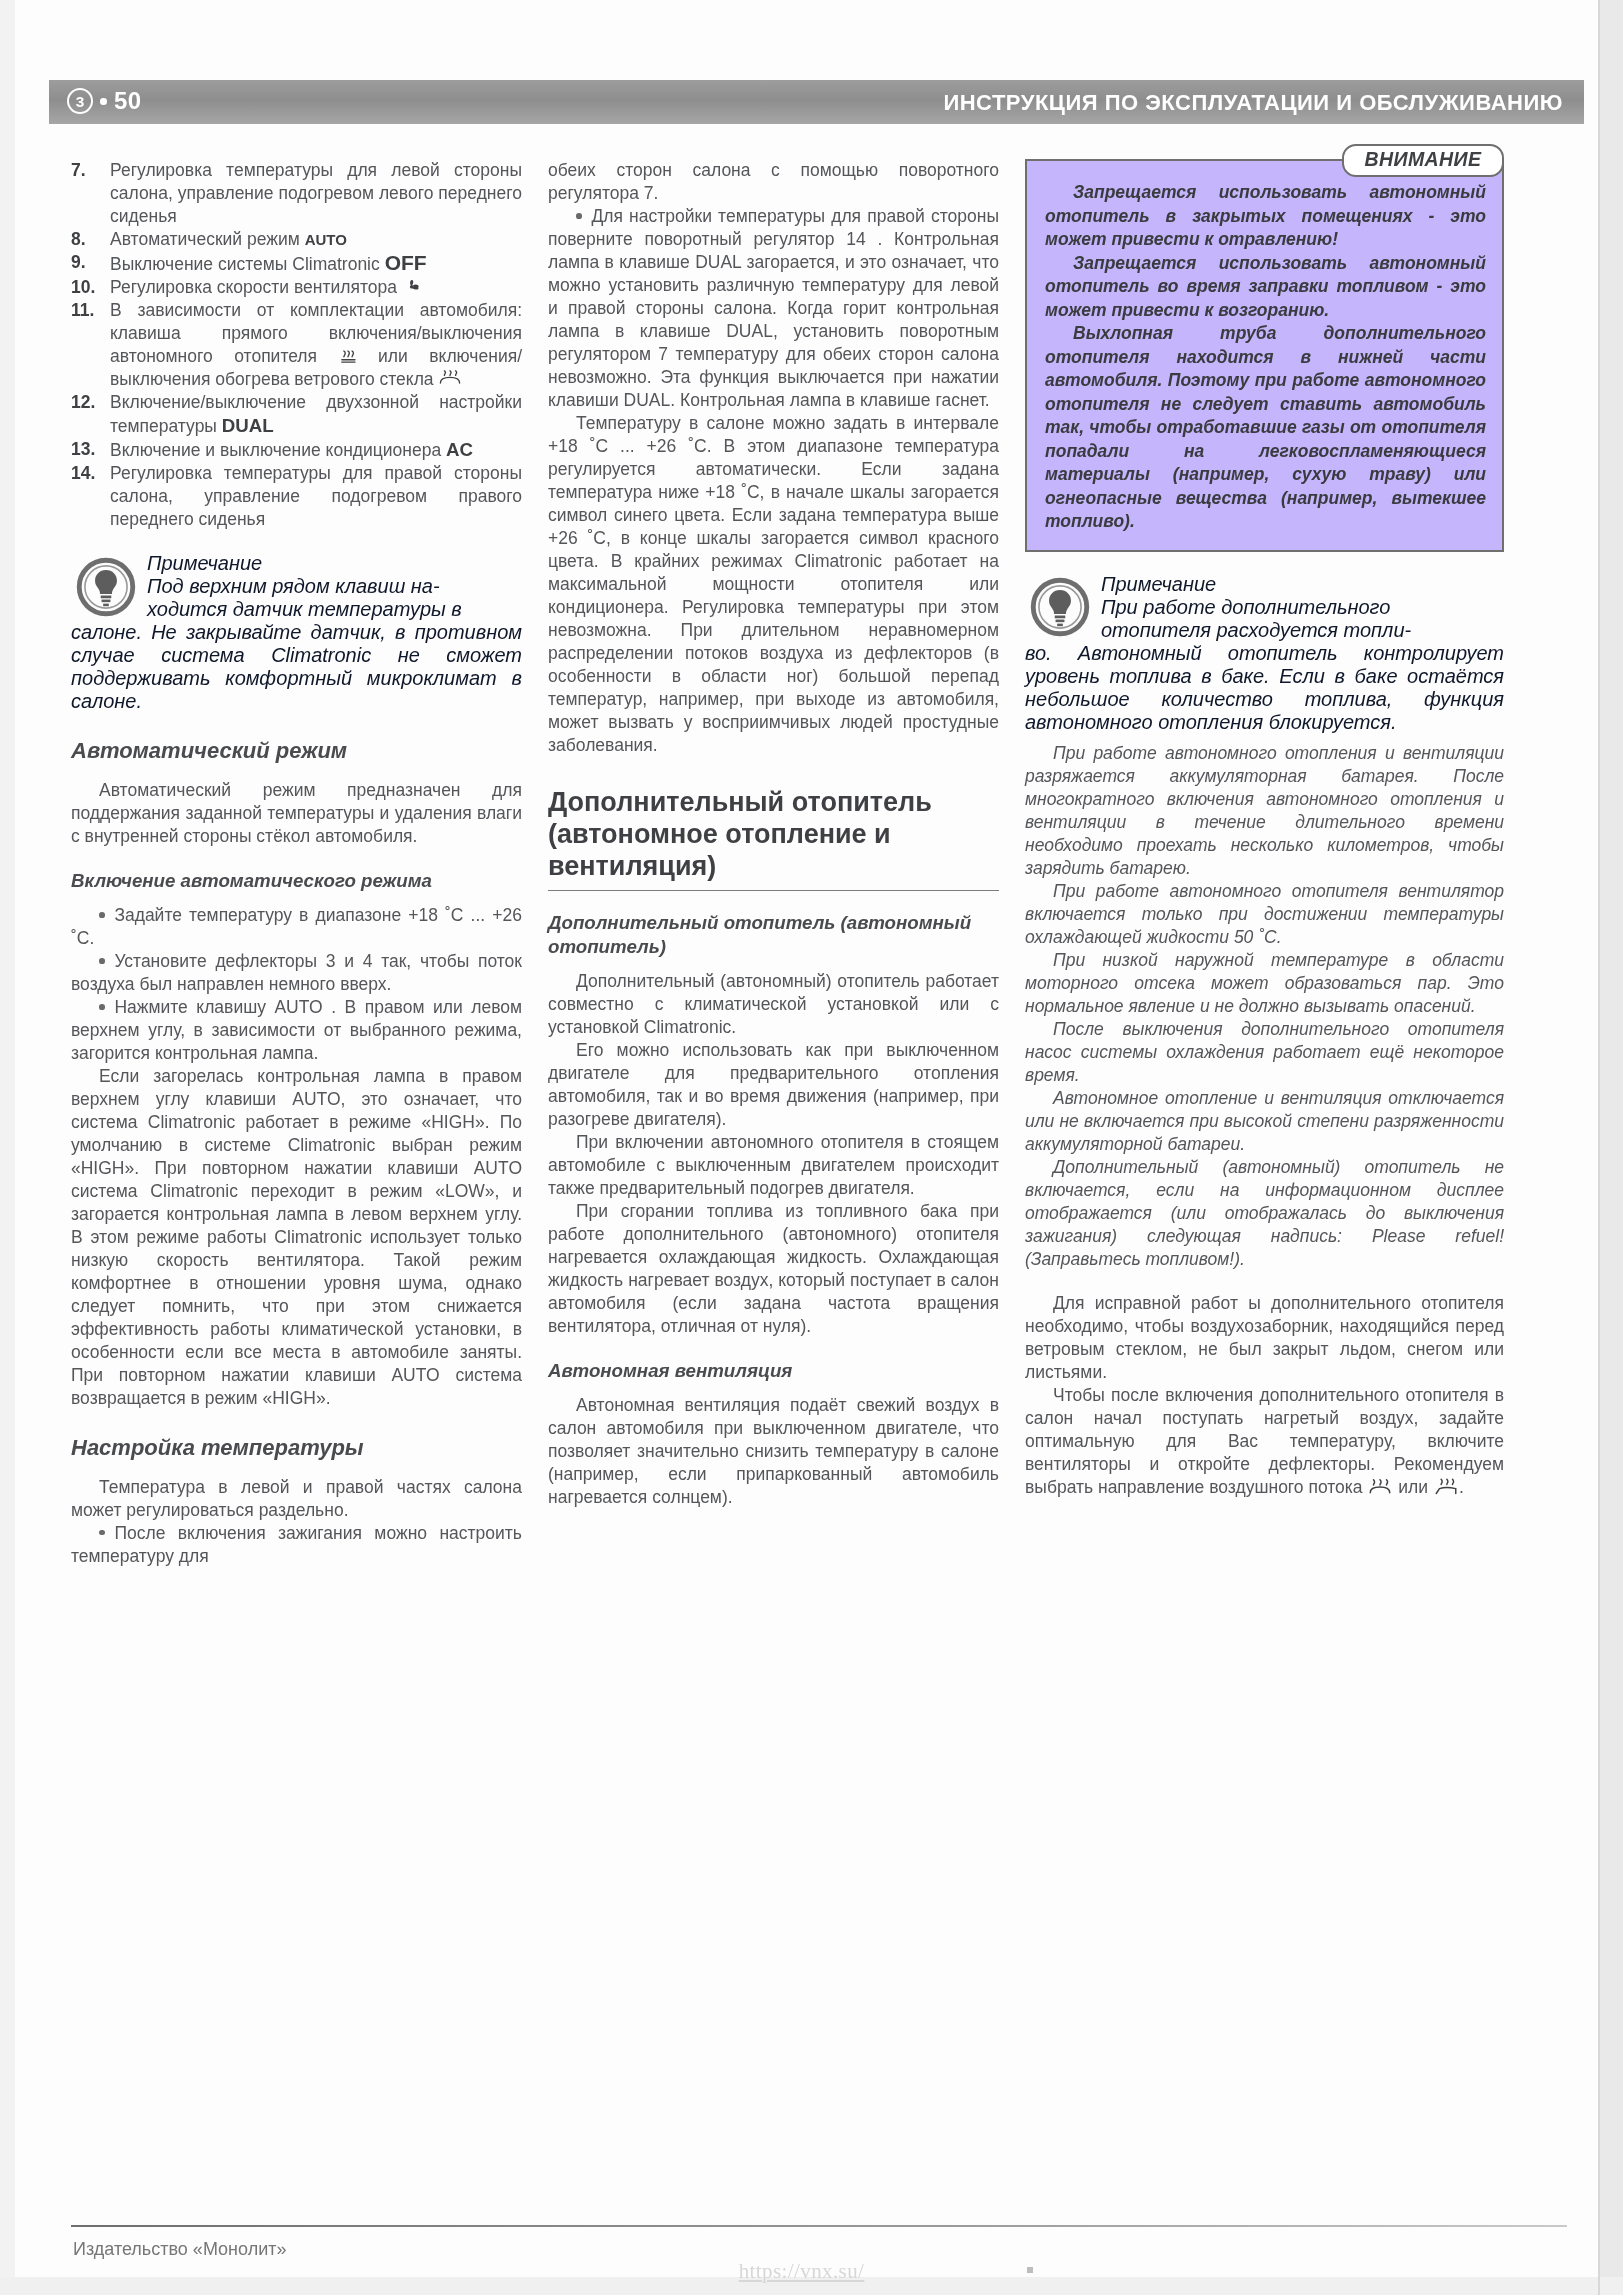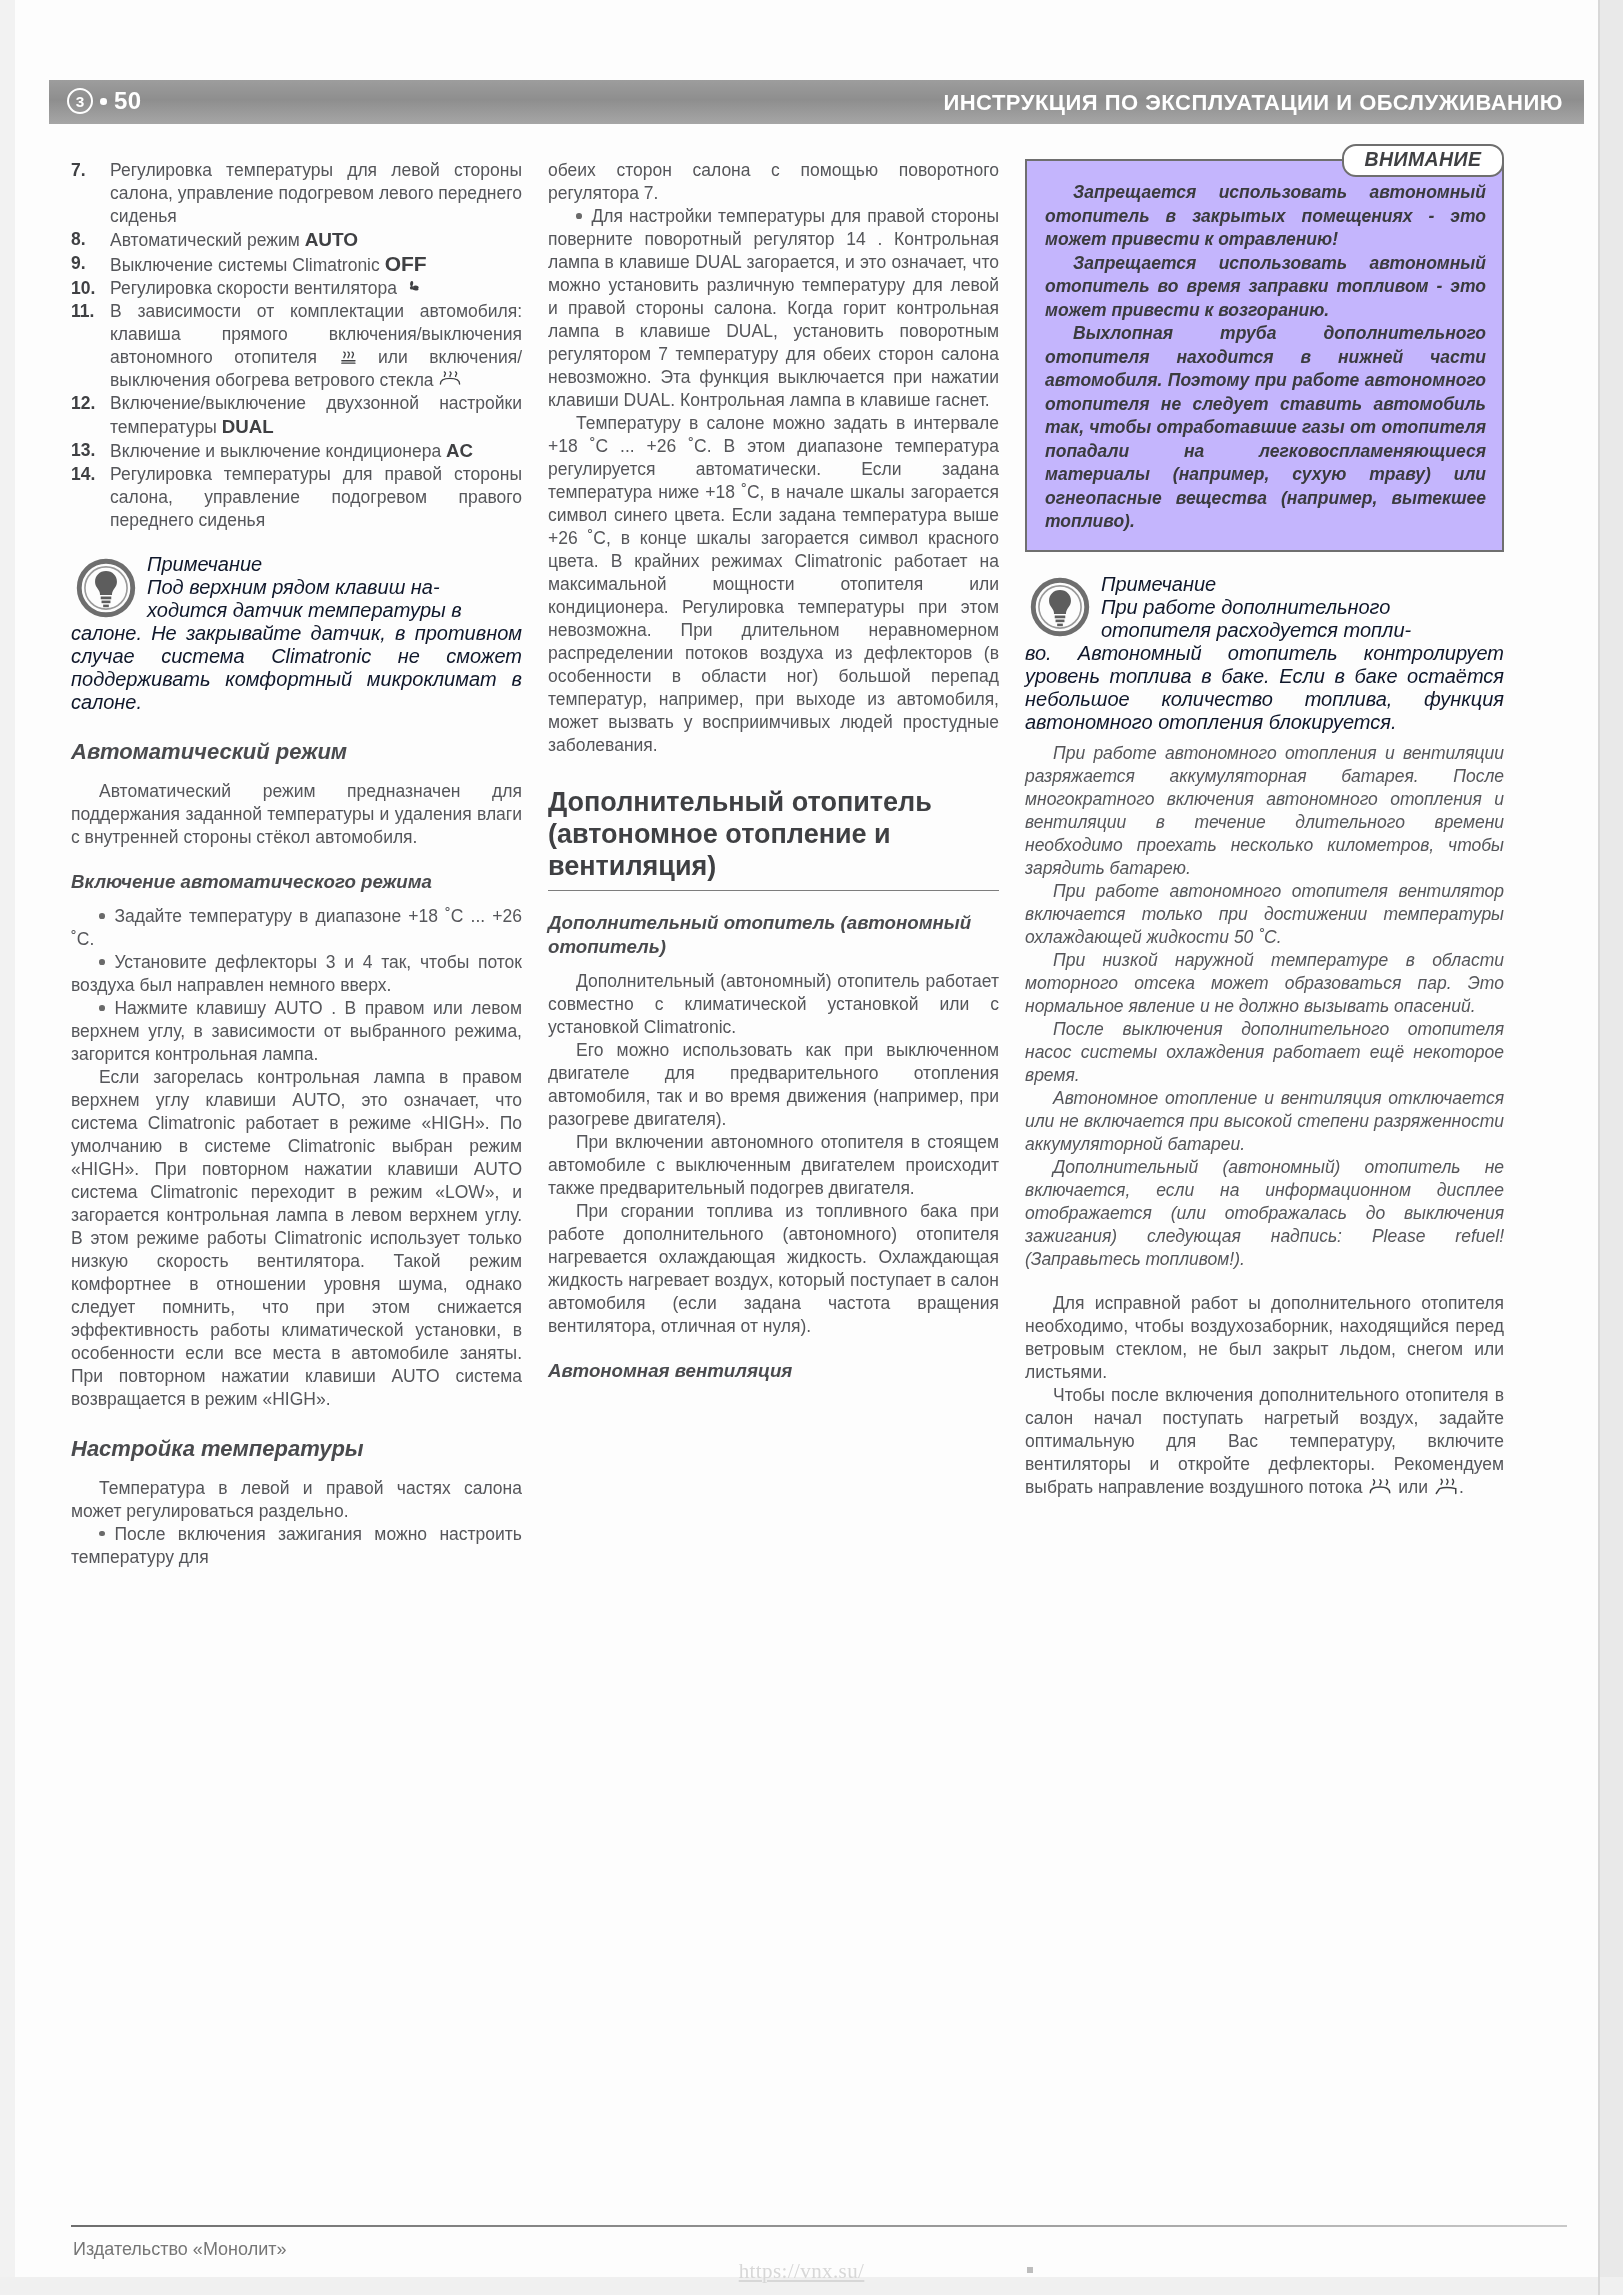--- a/index.html
+++ b/index.html
@@ -244,21 +244,21 @@
       <div class="numlist">
 
         <div class="row">
           <div class="n">7.</div>
           <div class="t">Регулировка температуры для левой стороны салона, управление подогревом левого переднего сиденья</div>
         </div>
 
         <div class="row">
           <div class="n">8.</div>
           <div class="t">
-            <span>Автоматический режим </span><span class="b" style="font-size:19px">AUTO</span>
+            <span>Автоматический режим </span><span class="b" style="font-size:15px">AUTO</span>
           </div>
         </div>
 
         <div class="row">
           <div class="n">9.</div>
           <div class="t">
             <span>Выключение системы Climatronic </span><span class="b" style="font-size:21px">OFF</span>
           </div>
         </div>
 
@@ -367,20 +367,21 @@
       <hr class="rule">
 
       <h3 class="sub" style="margin-top:13px">Дополнительный отопитель (автономный отопитель)</h3>
 
       <p class="ind">Дополнительный (автономный) отопитель работает совместно с климатической установкой или с установкой Climatronic.</p>
       <p class="ind">Его можно использовать как при выключенном двигателе для предварительного отопления автомобиля, так и во время движения (например, при разогреве двигателя).</p>
       <p class="ind">При включении автономного отопителя в стоящем автомобиле с выключенным двигателем происходит также предварительный подогрев двигателя.</p>
       <p class="ind">При сгорании топлива из топливного бака при работе дополнительного (автономного) отопителя нагревается охлаждающая жидкость. Охлаждающая жидкость нагревает воздух, который поступает в салон автомобиля (если задана частота вращения вентилятора, отличная от нуля).</p>
 
       <h3 class="sub">Автономная вентиляция</h3>
+      <p class="ind">Автономная вентиляция подаёт свежий воздух в салон автомобиля при выключенном двигателе, что позволяет значительно снизить температуру в салоне (например, если припаркованный автомобиль нагревается солнцем).</p>
     </div>
 
     <div class="col col-3">
 
       <div id="warning-box">
         <div id="warning-tab">ВНИМАНИЕ</div>
         <p>Запрещается использовать автономный отопитель в закрытых помещениях - это может привести к отравлению!</p>
         <p>Запрещается использовать автономный отопитель во время заправки топливом - это может привести к возгоранию.</p>
         <p>Выхлопная труба дополнительного отопителя находится в нижней части автомобиля. Поэтому при работе автономного отопителя не следует ставить автомобиль так, чтобы отработавшие газы от отопителя попадали на легковоспламеняющиеся материалы (например, сухую траву) или огнеопасные вещества (например, вытекшее топливо).</p>
       </div>

